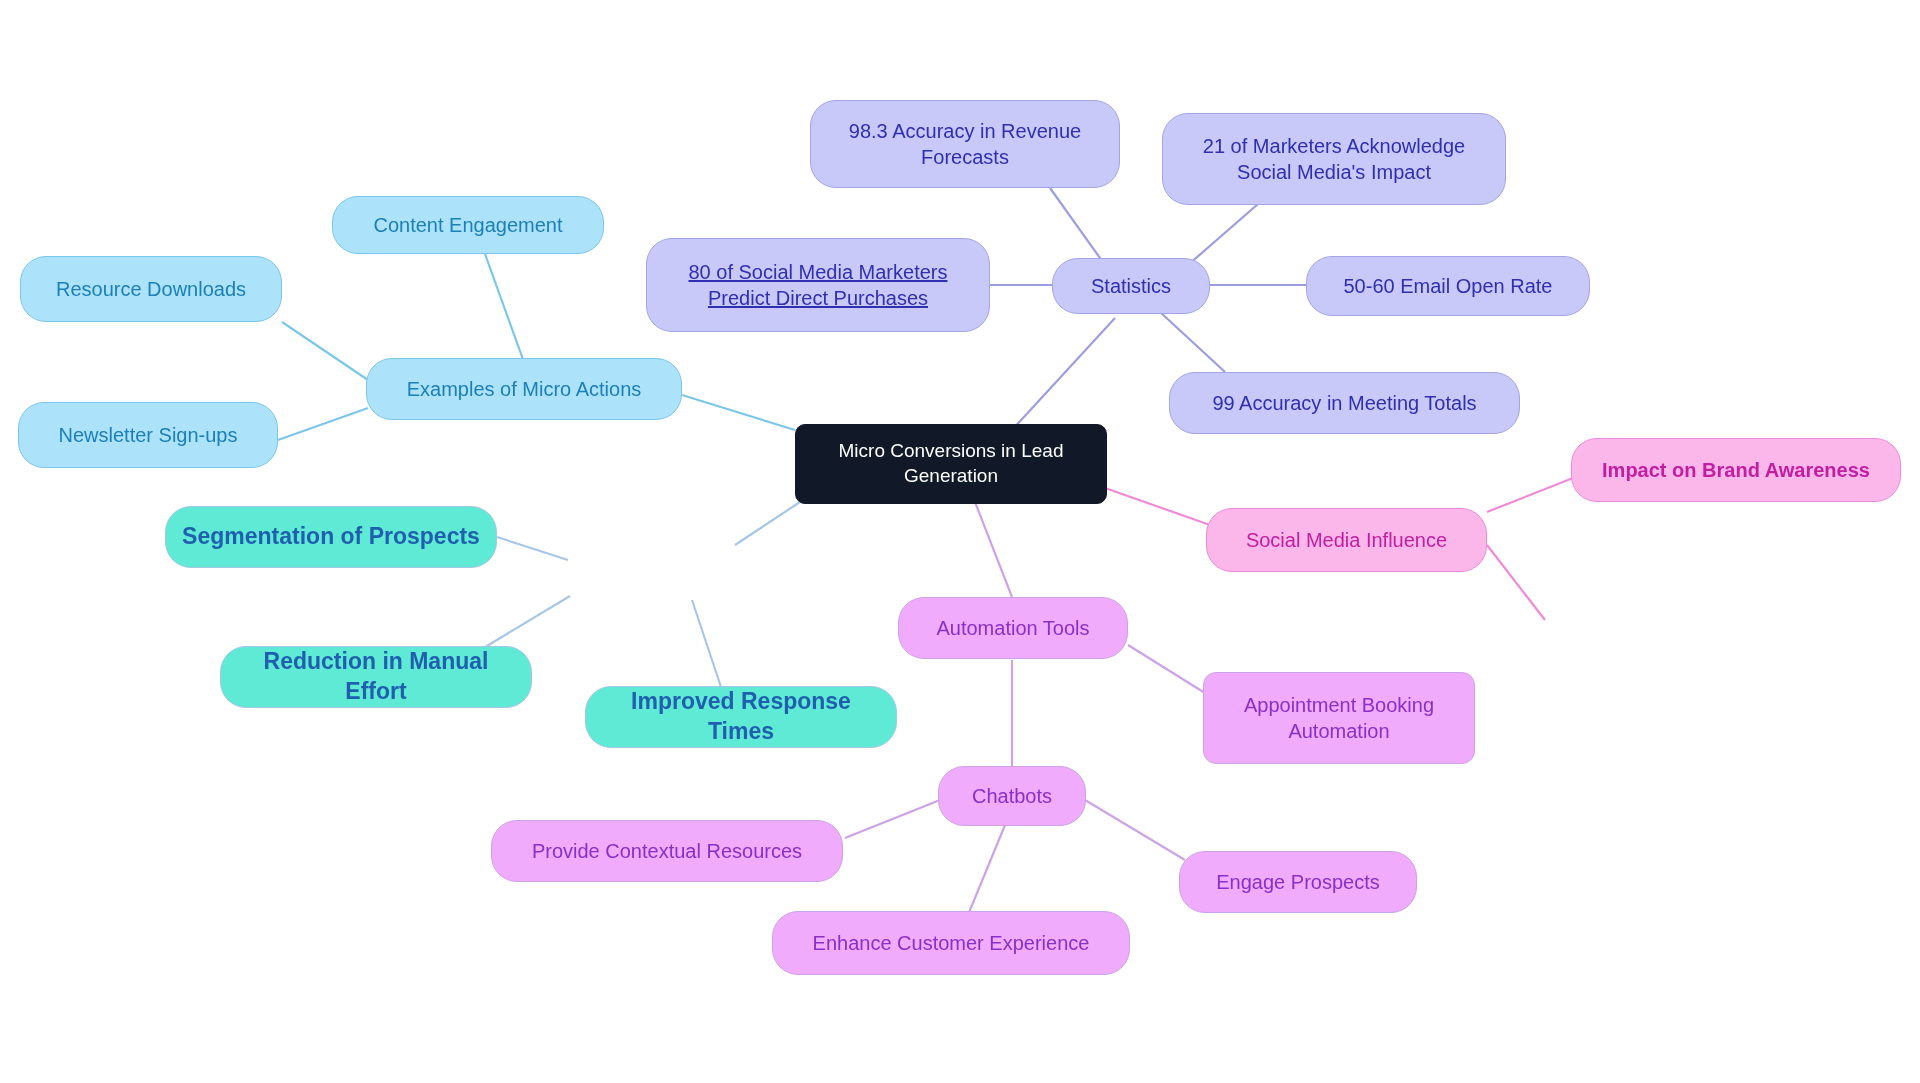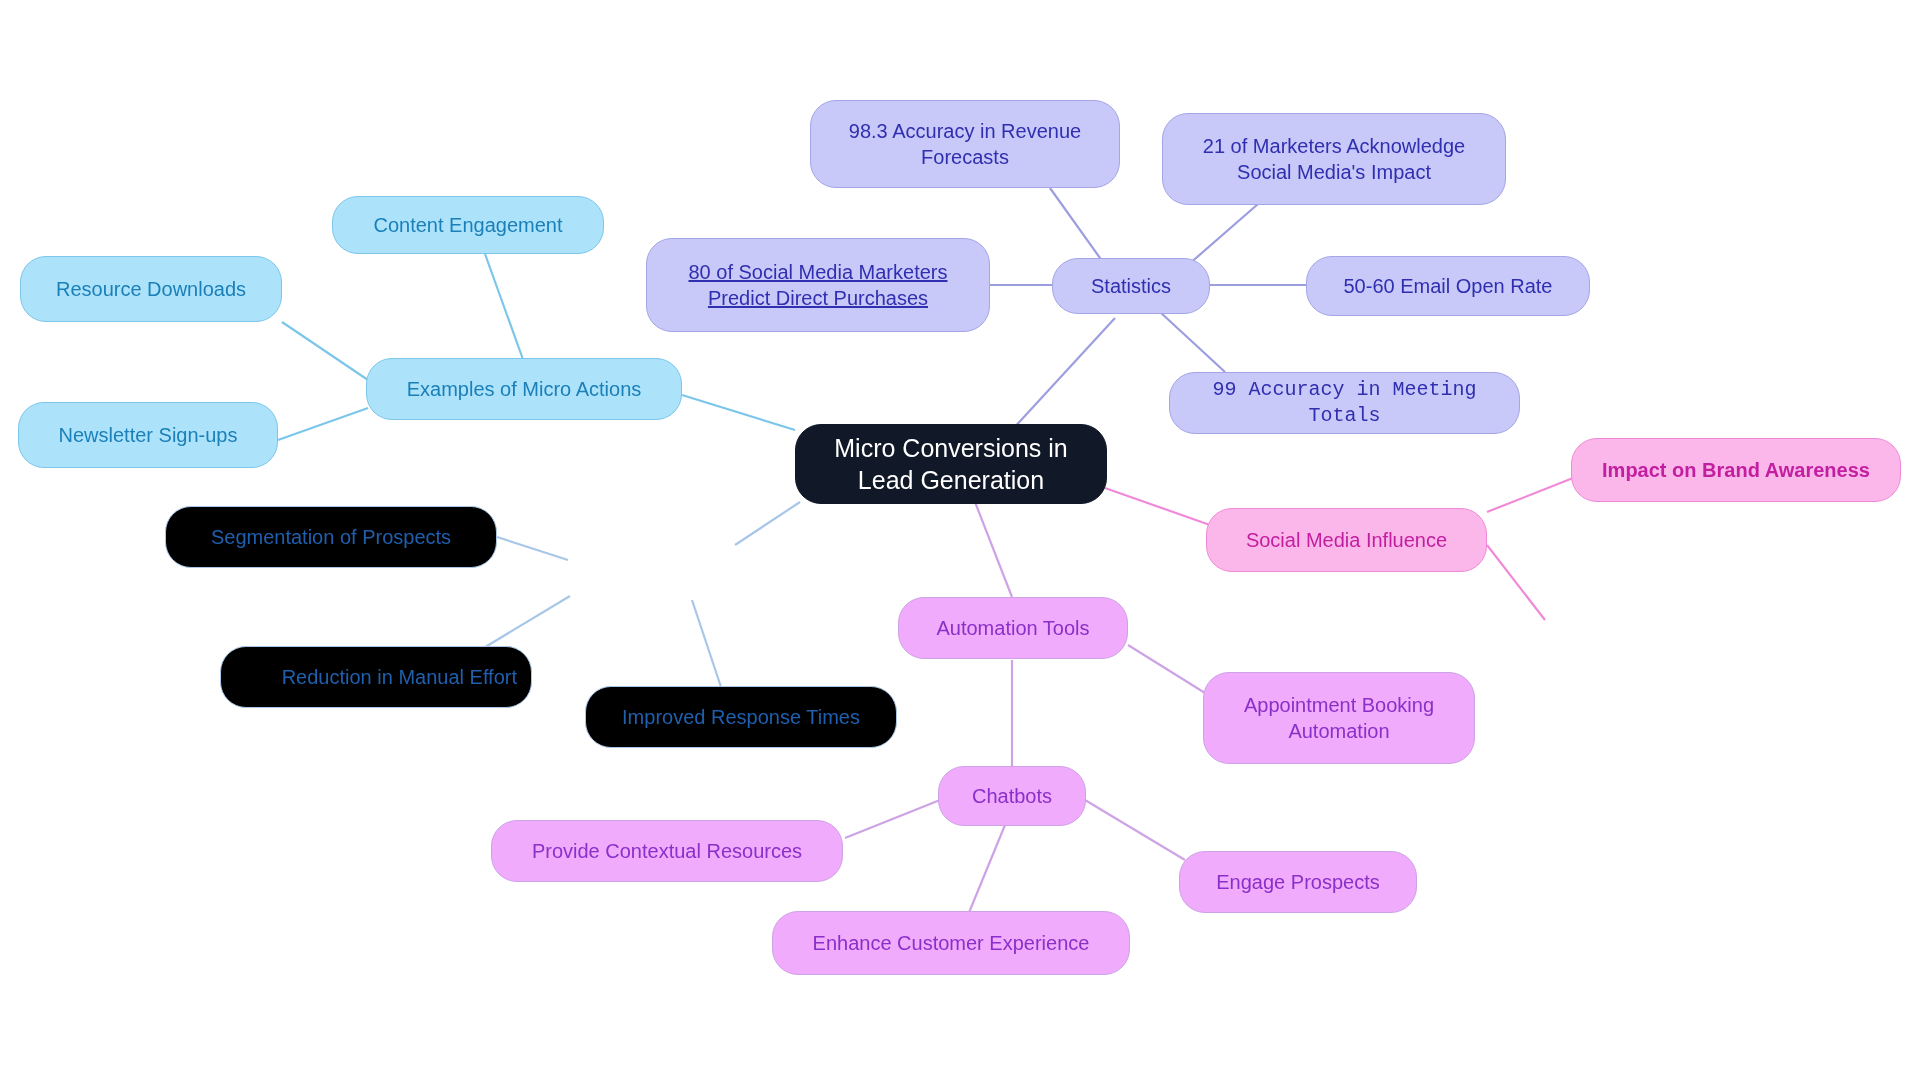--- a/index.html
+++ b/index.html
@@ -35,34 +35,35 @@
     border-style: solid;
     border-width: 1.5px;
     line-height: 1.3;
     padding: 6px 14px;
     white-space: pre-line;
   }
   .node.root {
     background: #111827;
     border-color: #111827;
     color: #ffffff;
-    border-radius: 26px;
-    font-size: 25px;
+    border-radius: 10px;
+    font-size: 19px;
   }
   .node.cyan {
     background: #ace3fb;
     border-color: #7cc6ea;
     color: #1b7fb8;
     font-size: 20px;
   }
   .node.blue {
-    background: #000000;
+    background: #5eead4;
     border-color: #a8c6e8;
     color: #1f5fae;
-    font-size: 20px;
+    font-size: 23px;
+    font-weight: bold;
   }
   .node.indigo {
     background: #c8c9f8;
     border-color: #a3a5e6;
     color: #2f2fb0;
     font-size: 20px;
   }
   .node.violet {
     background: #f0abfc;
     border-color: #cda3e6;
@@ -145,21 +146,21 @@
   </div>
 
   <div class="node indigo" style="left:646px; top:238px; width:344px; height:94px;text-decoration:underline;">
     <span>80 of Social Media Marketers Predict Direct Purchases</span>
   </div>
 
   <div class="node indigo" style="left:1306px; top:256px; width:284px; height:60px;">
     <span>50-60 Email Open Rate</span>
   </div>
 
-  <div class="node indigo" style="left:1169px; top:372px; width:351px; height:62px;font-family:Liberation Mono, monospace;">
+  <div class="node indigo" style="left:1169px; top:372px; width:351px; height:62px;">
     <span>99 Accuracy in Meeting Totals</span>
   </div>
 
 
   <div class="node blue" style="left:165px; top:506px; width:332px; height:62px;">
     <span>Segmentation of Prospects</span>
   </div>
 
   <div class="node blue" style="left:220px; top:646px; width:312px; height:62px;justify-content:flex-end;">
     <span>Reduction in Manual Effort</span>
@@ -175,21 +176,21 @@
 
   <div class="node pink" style="left:1571px; top:438px; width:330px; height:64px;font-weight:bold;">
     <span>Impact on Brand Awareness</span>
   </div>
 
 
   <div class="node violet" style="left:898px; top:597px; width:230px; height:62px;">
     <span>Automation Tools</span>
   </div>
 
-  <div class="node violet" style="left:1203px; top:672px; width:272px; height:92px;">
+  <div class="node violet" style="left:1203px; top:672px; width:272px; height:92px;border-radius:13px;">
     <span>Appointment Booking Automation</span>
   </div>
 
   <div class="node violet" style="left:938px; top:766px; width:148px; height:60px;">
     <span>Chatbots</span>
   </div>
 
   <div class="node violet" style="left:491px; top:820px; width:352px; height:62px;">
     <span>Provide Contextual Resources</span>
   </div>

